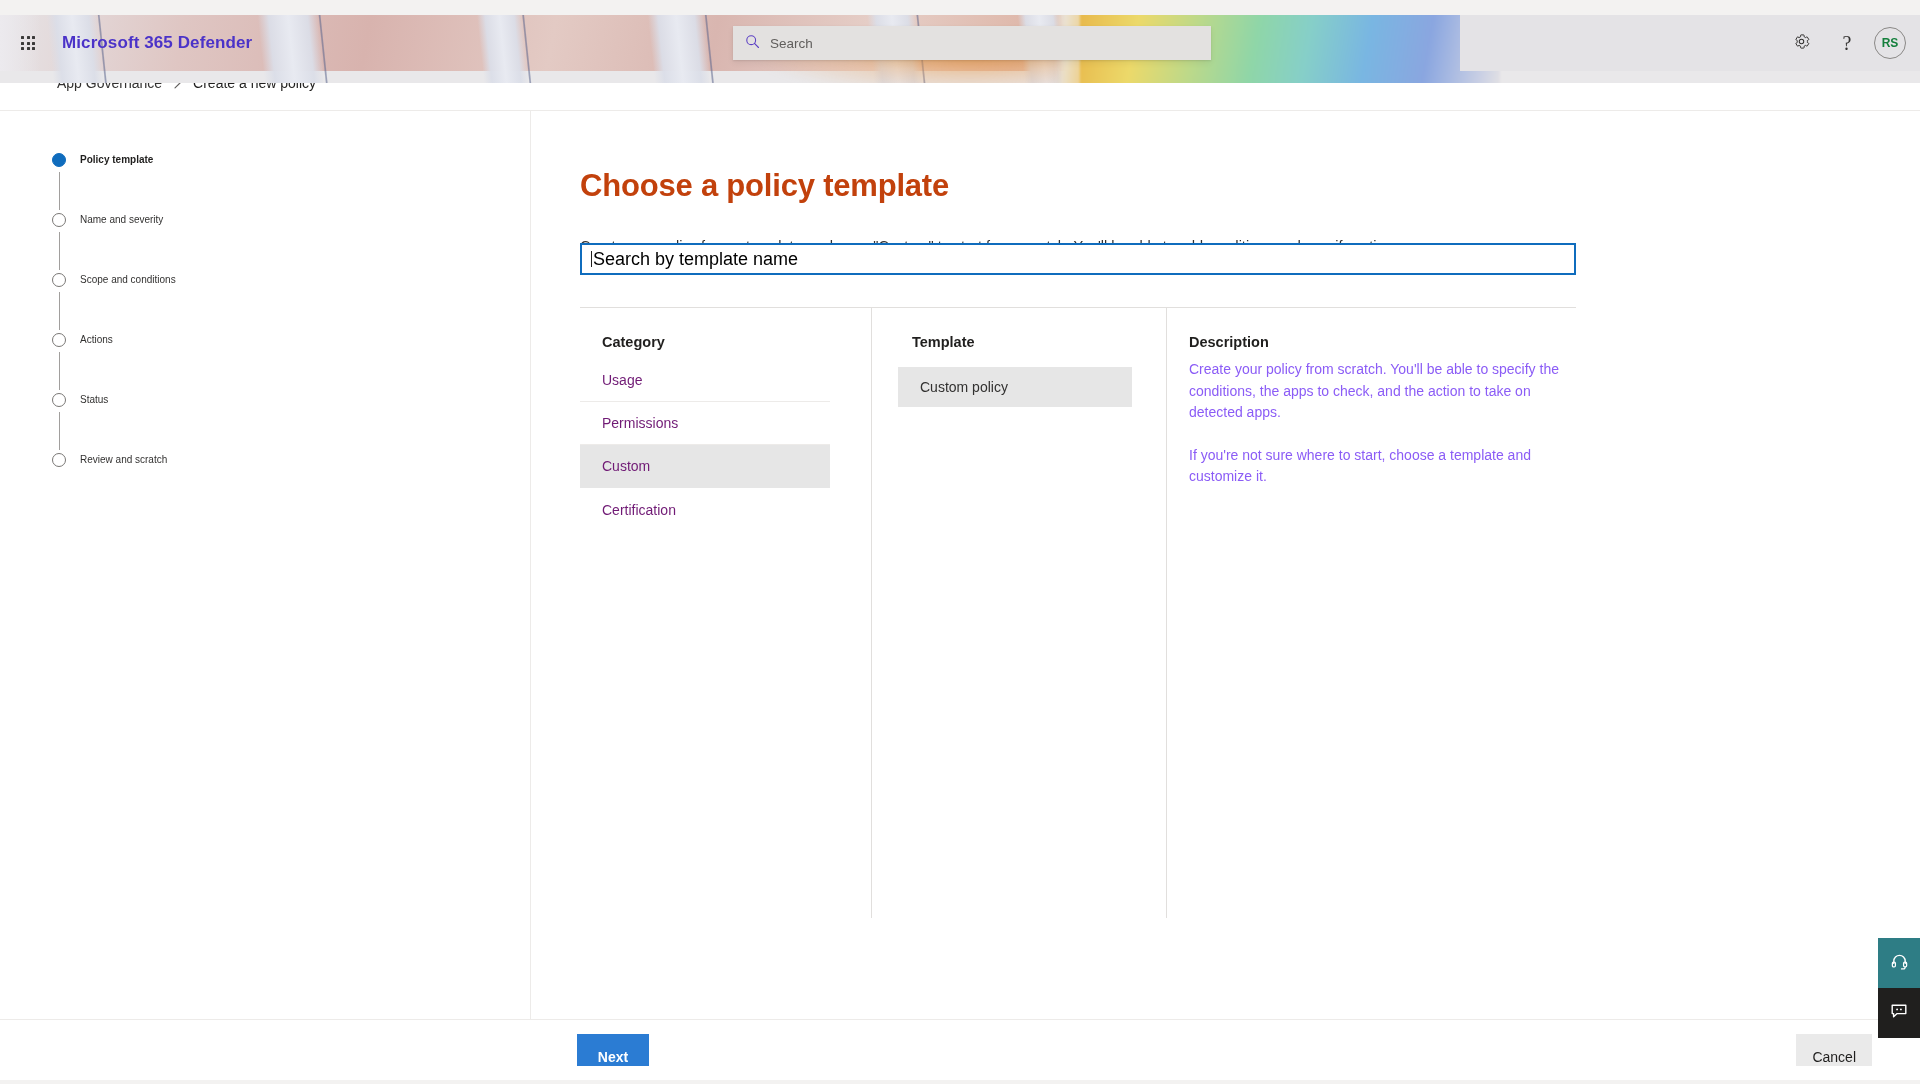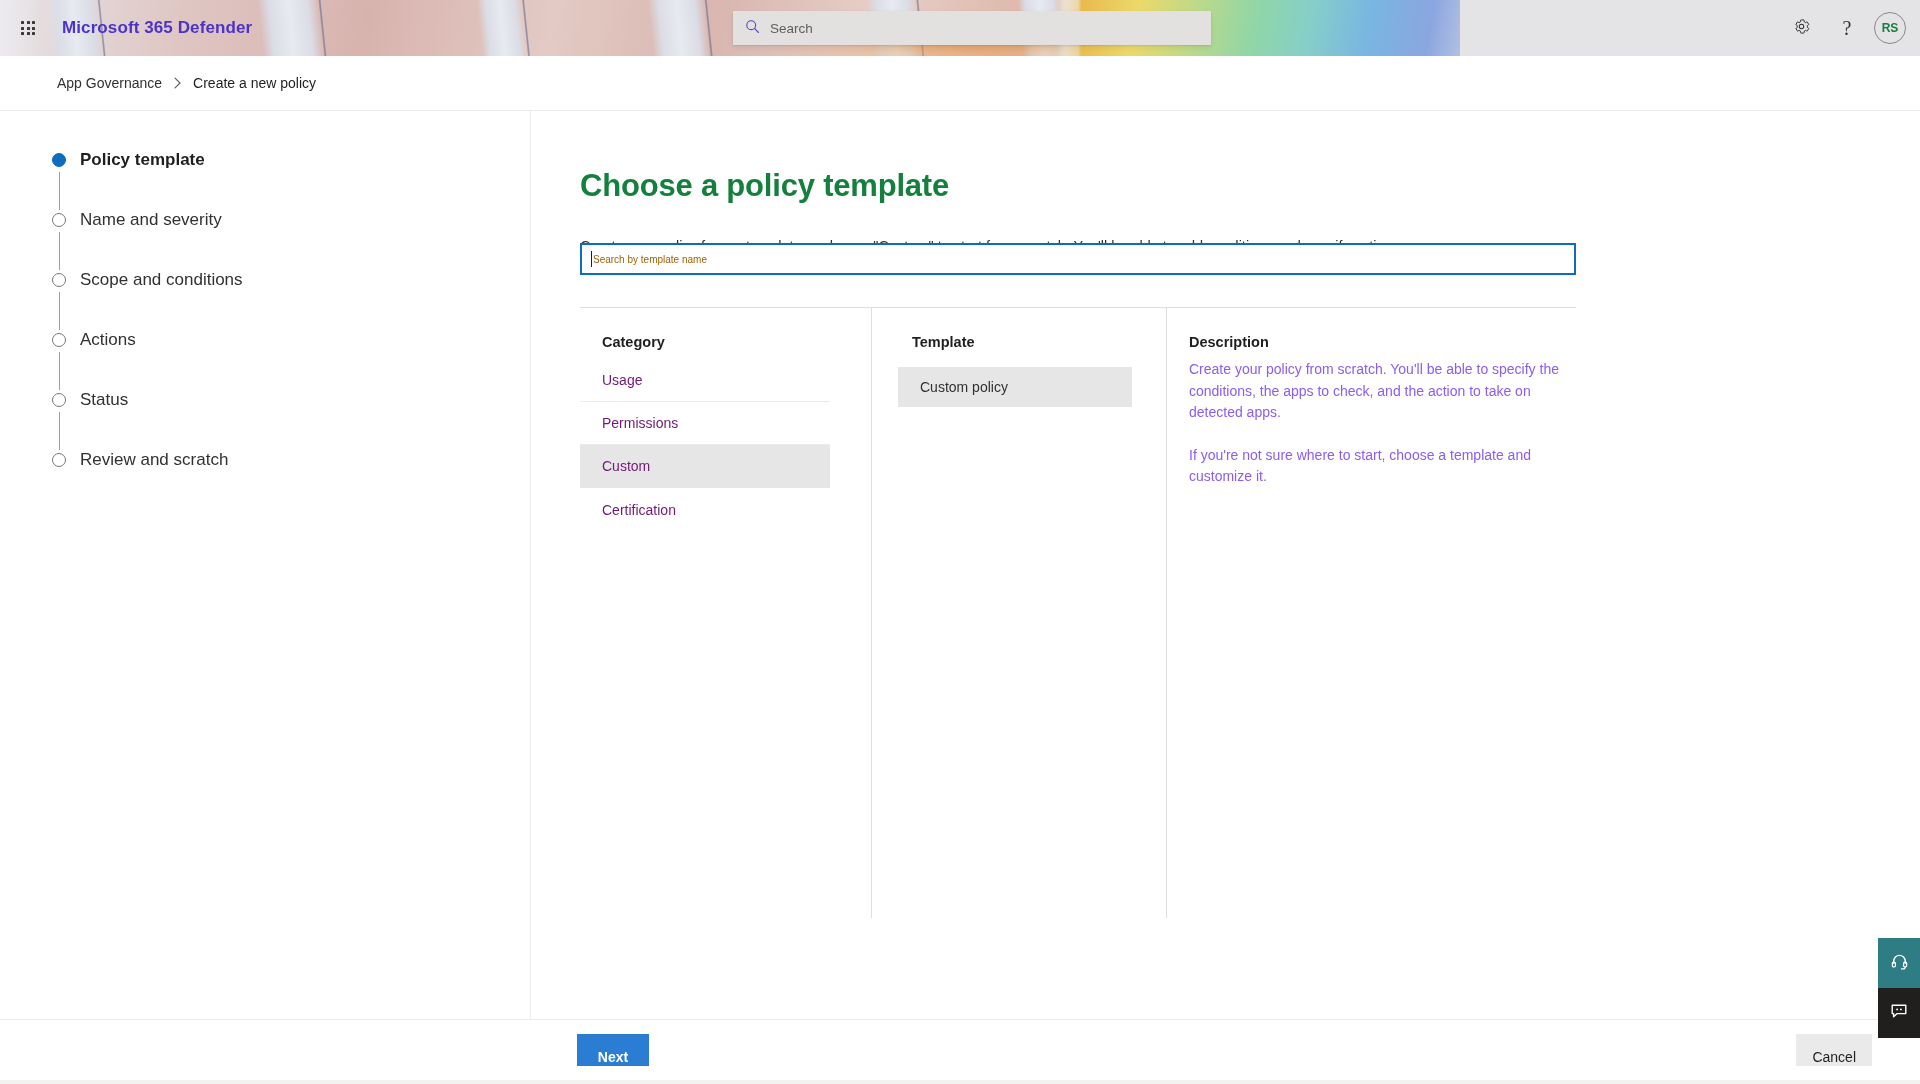--- a/index.html
+++ b/index.html
@@ -9,22 +9,22 @@
     width: 1920px; height: 1084px;
     overflow: hidden;
     background: #f3f2f1;
     font-family: "Liberation Sans", "DejaVu Sans", sans-serif;
     -webkit-font-smoothing: antialiased;
   }
 
   
   .suite-header {
     position: absolute;
-    top: 0; left: 0;
-    width: 1920px; height: 56px;
+    top: 15px; left: 0;
+    width: 1920px; height: 68px;
     overflow: hidden;
     background: #e9e8ea;
     z-index: 50;
   }
   .hdr-art {
     position: absolute;
     inset: 0;
     overflow: hidden;
   }
   
@@ -228,21 +228,21 @@
   }
   .step .connector {
     position: absolute;
     left: 58.5px; top: 22px;
     width: 1.4px; height: 38px;
     background: #a19f9d;
   }
   .step:last-child .connector { display: none; }
   .step .slabel {
     margin-left: 29px;
-    font-size: 17px;
+    font-size: 10px;
     color: #323130;
     line-height: 19px;
     white-space: nowrap;
   }
   .step.active .slabel {
     font-weight: 700;
     color: #201f1e;
   }
 
   
@@ -250,21 +250,21 @@
     position: absolute;
     top: 0; left: 532px;
     width: 1388px; height: 909px;
     overflow: hidden;
   }
   .page-title {
     position: absolute;
     left: 48px; top: 36px;
     font-size: 31px;
     font-weight: 700;
-    color: #15803d;
+    color: #c2410c;
     letter-spacing: -.2px;
   }
   .page-sub {
     position: absolute;
     left: 48px; top: 110px;
     font-size: 14.5px;
     color: #323130;
     line-height: 20px;
   }
   .tpl-search {
@@ -278,22 +278,22 @@
     cursor: text;
   }
   .tpl-search .caret {
     width: 1px; height: 16px;
     background: #201f1e;
     margin-right: 1px;
     animation: blink 1.1s step-end infinite;
   }
   @keyframes blink { 50% { opacity: 0; } }
   .tpl-search .ph {
-    font-size: 10px;
-    color: #a16207;
+    font-size: 18px;
+    color: #000000;
   }
 
   .panels {
     position: absolute;
     left: 48px; top: 196px;
     width: 996px; height: 610px;
     border-top: 1px solid #e1dfdd;
     display: flex;
   }
   .col {

